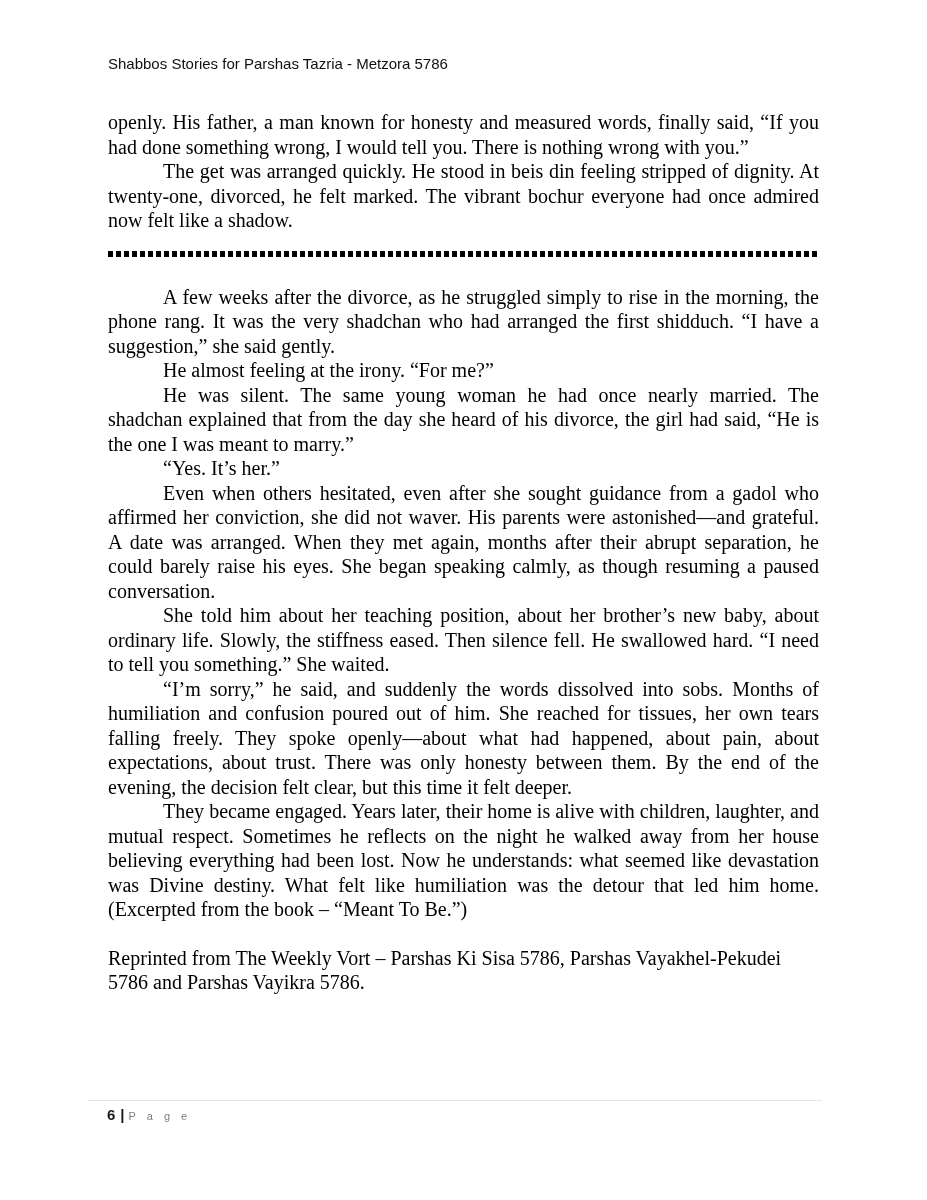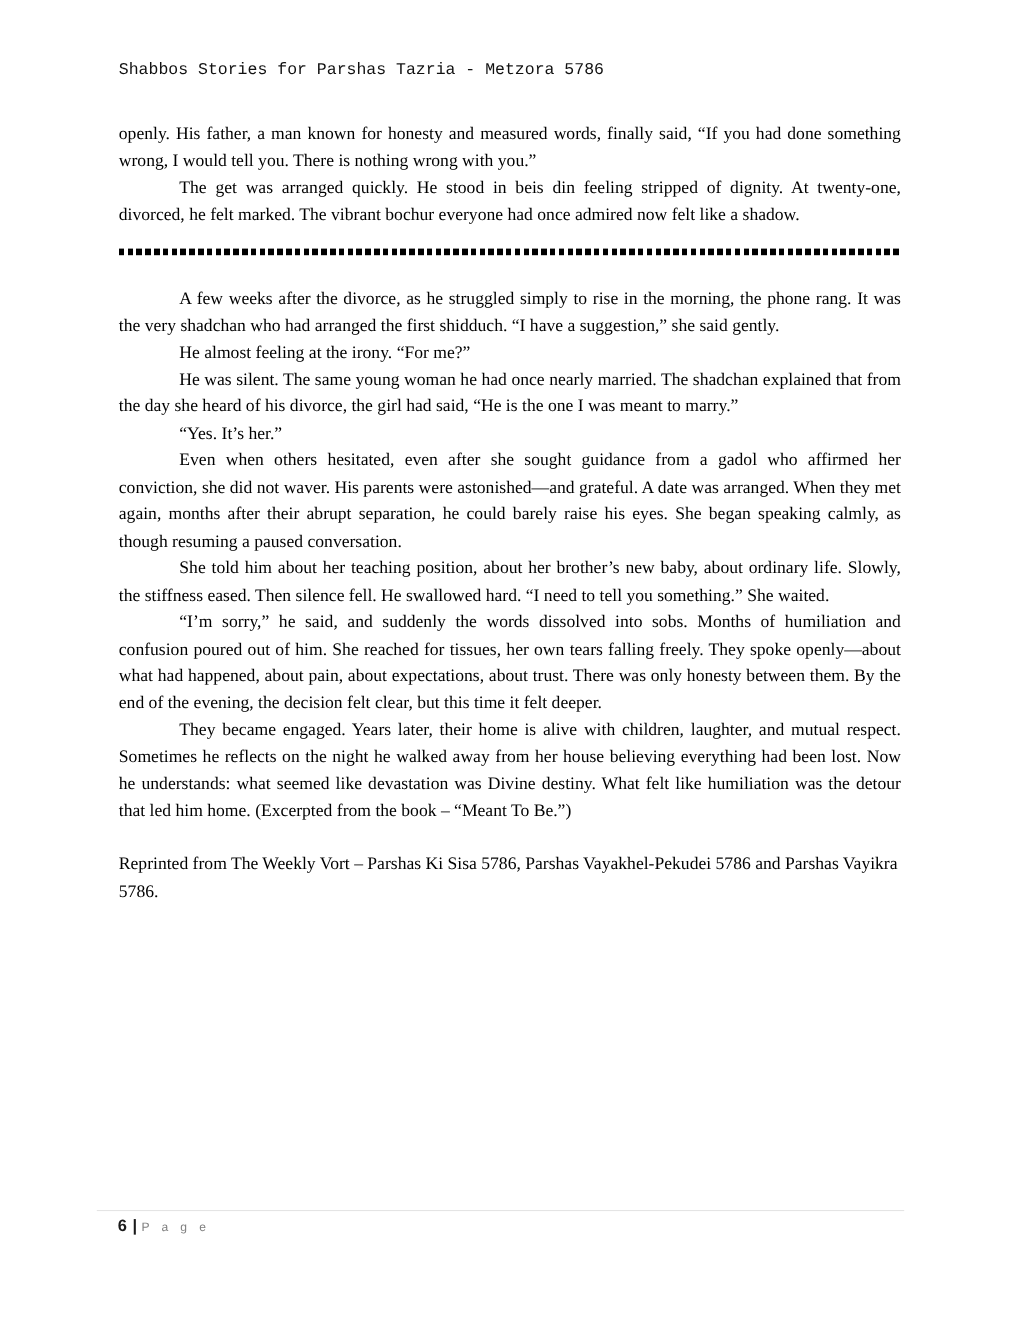--- a/index.html
+++ b/index.html
@@ -9,31 +9,31 @@
     height: 1200px;
     background: #ffffff;
     font-family: "Liberation Serif", serif;
     color: #000000;
     overflow: hidden;
   }
   .doc-header {
     position: absolute;
     left: 108px;
     top: 55px;
-    font-family: Liberation Mono, monospace;
+    font-family: Liberation Sans, sans-serif;
     font-size: 15px;
     color: #111111;
     white-space: nowrap;
   }
   .doc-body {
     position: absolute;
     left: 108px;
     top: 110px;
     width: 711px;
-    font-size: 16px;
+    font-size: 20px;
     line-height: 24.5px;
     text-align: justify;
   }
   p.para { margin: 0; }
   p.para.indent { text-indent: 55px; }
   p.para.credit { margin-top: 24px; text-align: left; }
   .it { }
   .dotted-divider {
     height: 6px;
     margin: 18px 0 28px 0;

